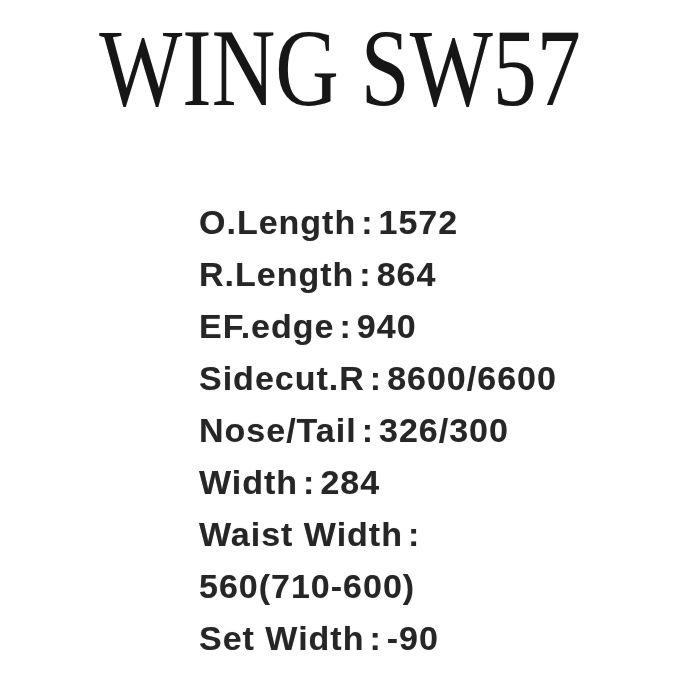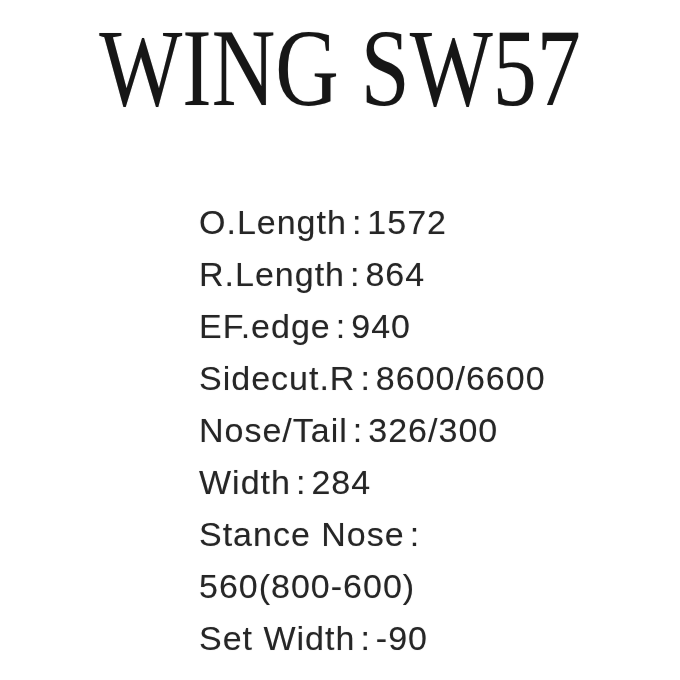--- a/index.html
+++ b/index.html
@@ -35,20 +35,21 @@
     color: #161616;
     white-space: nowrap;
     transform: scaleX(0.8);
     transform-origin: 50% 50%;
     text-shadow: 0 0 1px rgba(20,20,20,0.35);
   }
   .spec-list {
     position: absolute;
     left: 199px;
     top: 196px;
+    font-weight: bold;
   }
   .spec-row {
     height: 52px;
     line-height: 52px;
     font-size: 34px;
     letter-spacing: 1px;
     color: #262626;
     white-space: nowrap;
     text-shadow: 0 0 1px rgba(40,40,40,0.30);
   }
@@ -65,17 +66,17 @@
 
 <div class="stage">
   <h1 class="title">WING SW57</h1>
   <div class="spec-list">
       <div class="spec-row"><span class="spec-label">O.Length</span><span class="spec-colon">:</span><span class="spec-value">1572</span></div>
       <div class="spec-row"><span class="spec-label">R.Length</span><span class="spec-colon">:</span><span class="spec-value">864</span></div>
       <div class="spec-row"><span class="spec-label">EF.edge</span><span class="spec-colon">:</span><span class="spec-value">940</span></div>
       <div class="spec-row"><span class="spec-label">Sidecut.R</span><span class="spec-colon">:</span><span class="spec-value">8600/6600</span></div>
       <div class="spec-row"><span class="spec-label">Nose/Tail</span><span class="spec-colon">:</span><span class="spec-value">326/300</span></div>
       <div class="spec-row"><span class="spec-label">Width</span><span class="spec-colon">:</span><span class="spec-value">284</span></div>
-      <div class="spec-row"><span class="spec-label">Stance Nose</span><span class="spec-colon">:</span></div>
-      <div class="spec-row"><span class="spec-value">560(800-600)</span></div>
+      <div class="spec-row"><span class="spec-label">Waist Width</span><span class="spec-colon">:</span></div>
+      <div class="spec-row"><span class="spec-value">560(710-600)</span></div>
       <div class="spec-row"><span class="spec-label">Set Width</span><span class="spec-colon">:</span><span class="spec-value">-90</span></div>
     </div>
 </div>
 
 </body></html>

